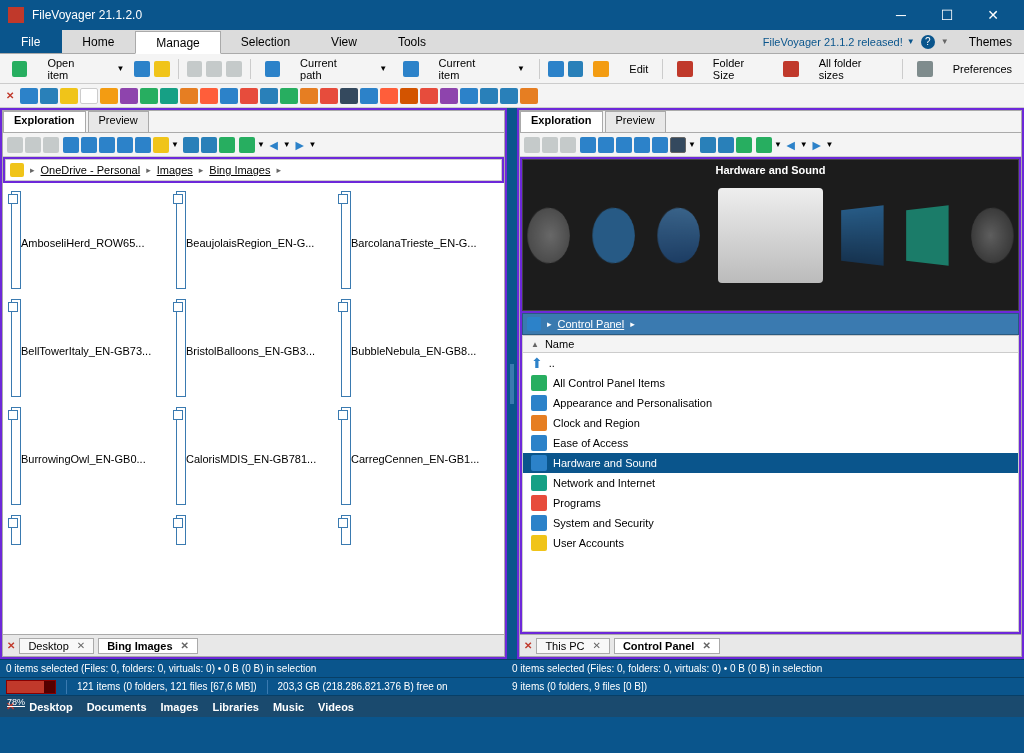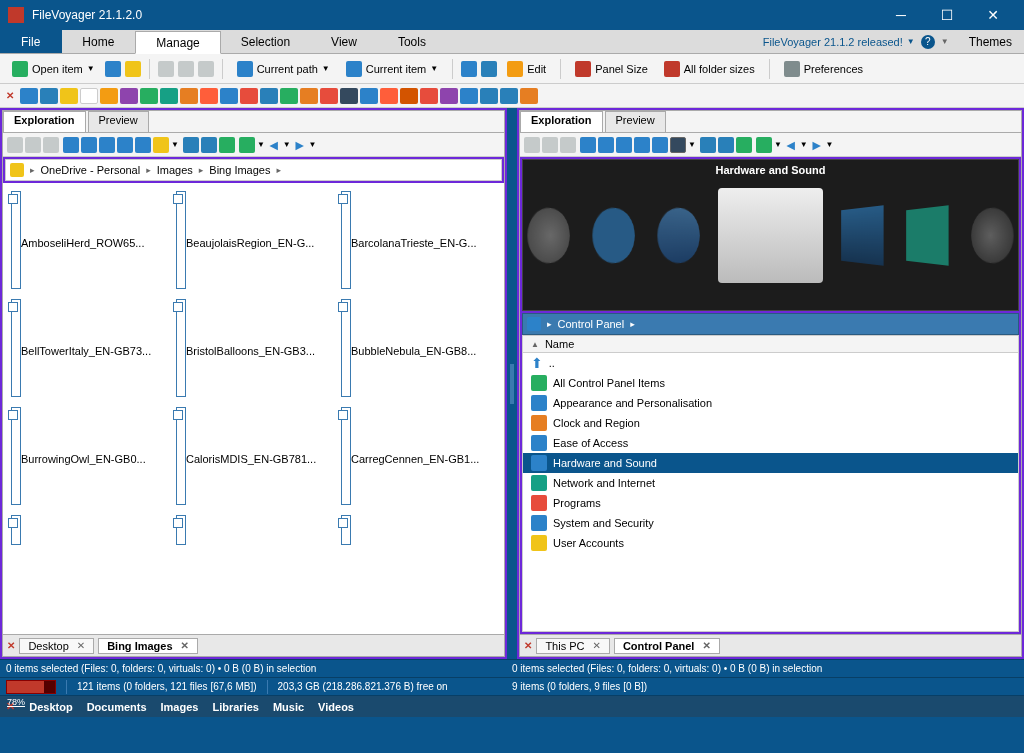--- a/index.html
+++ b/index.html
@@ -14,40 +14,40 @@
 .menubar { background: #dcdcdc; height: 24px; display: flex; align-items: stretch; border-bottom: 1px solid #aaa; }
 .menubar .menu-item { padding: 0 20px; display: flex; align-items: center; font-size: 12px; border-right: 1px solid transparent; }
 .menubar .file-menu { background: #0a558c; color: #fff; padding: 0 21px; }
 .menubar .menu-item.active { background: #fff; border: 1px solid #aaa; border-bottom: 1px solid #fff; position: relative; top: 1px; }
 .menubar .spacer { flex: 1; }
 .menubar .news { color: #0a558c; font-size: 11px; display: flex; align-items: center; padding-right: 8px; }
 .menubar .news .help-icon { width: 14px; height: 14px; background: #0a558c; border-radius: 50%; color: #fff; font-size: 10px; display: inline-flex; align-items: center; justify-content: center; margin: 0 6px; }
 .menubar .themes { padding: 0 12px; display: flex; align-items: center; font-size: 12px; }
 
 .toolbar { background: #f4f4f4; height: 30px; display: flex; align-items: center; padding: 0 6px; gap: 4px; border-bottom: 1px solid #ccc; }
-.toolbar .tb-btn { padding: 2px 6px; display: flex; align-items: center; gap: 4px; font-size: 11px; }
+.toolbar .tb-btn { padding: 2px 6px; display: flex; align-items: center; gap: 20px; font-size: 11px; }
 .toolbar .sep { width: 1px; height: 20px; background: #ccc; margin: 0 4px; }
 
 .launchbar { background: #f4f4f4; height: 24px; display: flex; align-items: center; padding: 0 6px; gap: 2px; border-bottom: 1px solid #ccc; }
 .launchbar .lb-icon { width: 18px; height: 16px; display: inline-block; border-radius: 2px; }
 .launchbar .close-x { color: #c0392b; font-weight: bold; font-size: 10px; margin-right: 4px; }
 
 .split { display: flex; height: 551px; background: #6d28d9; }
 .panel { flex: 1; display: flex; flex-direction: column; border: 1px solid #aaa; margin: 2px; }
 .divider { width: 10px; background: #0a558c; display: flex; align-items: center; justify-content: center; }
 .divider .grip { width: 4px; height: 40px; background: #3a7ab0; }
 
 .panel-tabs { height: 22px; display: flex; background: #f4f4f4; border-bottom: 1px solid #aaa; }
 .panel-tab { padding: 2px 10px; font-size: 11px; border: 1px solid #aaa; border-bottom: none; background: #fff; margin-right: 2px; }
 .panel-tab.inactive { background: #e8e8e8; }
 
 .panel-toolbar { height: 24px; background: #f4f4f4; display: flex; align-items: center; padding: 0 4px; gap: 2px; border-bottom: 1px solid #ccc; }
 
 .breadcrumb { height: 22px; background: #fff; border: 1px solid #ccc; margin: 2px; display: flex; align-items: center; padding: 0 4px; gap: 6px; font-size: 11px; }
-.breadcrumb .crumb { display: flex; align-items: center; gap: 4px; }
+.breadcrumb .crumb { display: flex; align-items: center; gap: 4px; text-decoration: underline; }
 .breadcrumb .arrow { color: #666; font-size: 9px; }
 
 .thumbs { flex: 1; overflow: auto; padding: 8px; background: #fff; }
 .thumb-grid { display: grid; grid-template-columns: repeat(3, 1fr); gap: 10px; }
 .thumb { border: 1px solid #3a7ab0; padding: 4px; display: flex; flex-direction: column; align-items: center; position: relative; }
 .thumb .img { width: 100%; height: 82px; margin-top: 6px; }
 .thumb .markers { position: absolute; top: 2px; right: 2px; display: flex; gap: 2px; }
 .thumb .marker { width: 10px; height: 10px; border: 1px solid #3a7ab0; background: #fff; }
 .thumb-label { font-size: 11px; text-align: center; margin-top: 6px; max-width: 140px; overflow: hidden; text-overflow: ellipsis; white-space: nowrap; }
 .thumb-cell { display: flex; flex-direction: row; align-items: center; }
@@ -148,21 +148,21 @@
   <span class="sep"></span>
   <span class="ic c1"></span>
   <span class="ic c12"></span>
   <span class="tb-btn">
       <span class="ic c9"></span>
       <span>Edit</span>
     </span>
   <span class="sep"></span>
   <span class="tb-btn">
       <span class="ic c11"></span>
-      <span>Panel Size</span>
+      <span>Folder Size</span>
     </span>
   <span class="tb-btn">
       <span class="ic c11"></span>
       <span>All folder sizes</span>
     </span>
   <span class="sep"></span>
   <span class="tb-btn">
       <span class="ic c14"></span>
       <span>Preferences</span>
     </span>

